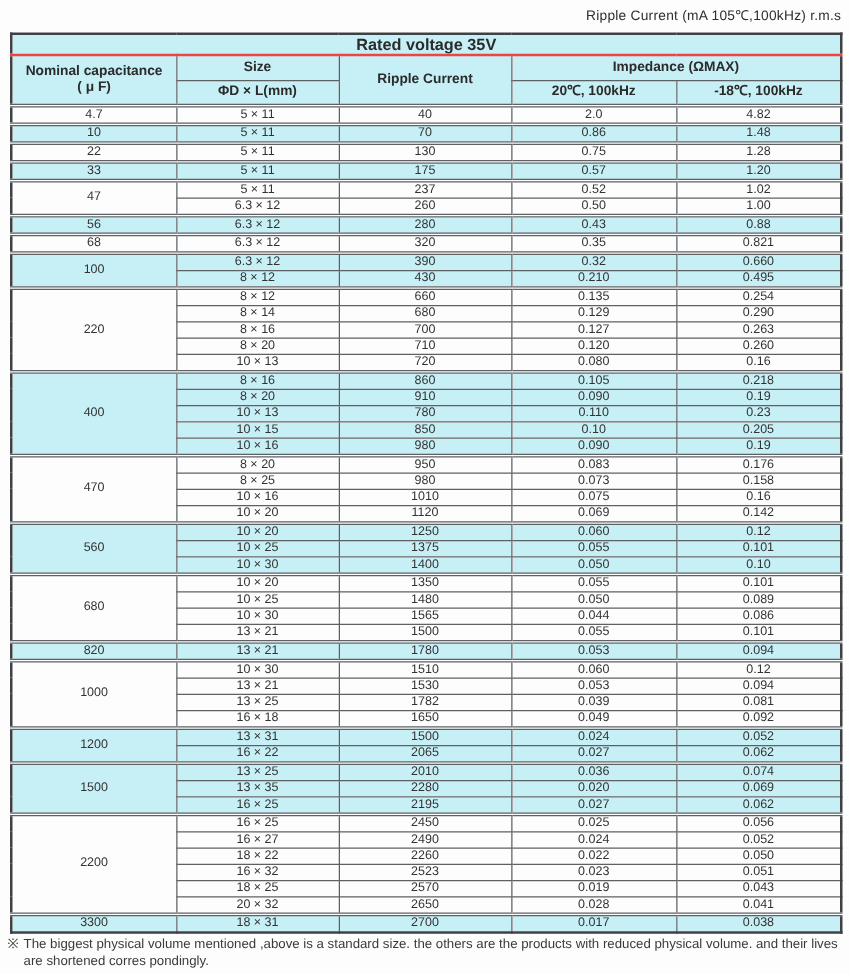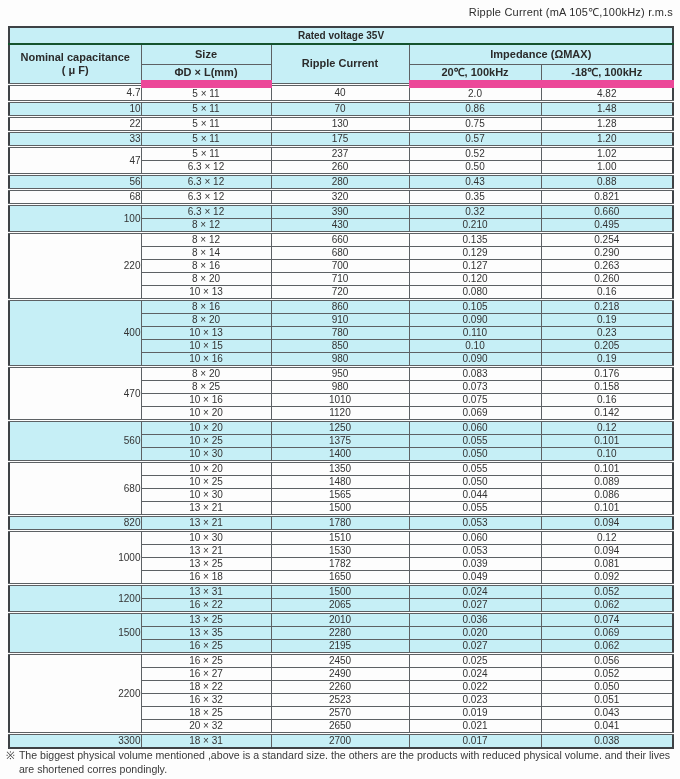--- a/index.html
+++ b/index.html
@@ -16,36 +16,36 @@
     border-collapse:collapse; table-layout:fixed;
     border:2px solid #3e4245;
   }
   .spec th, .spec td {
     border:1px solid #5d6164;
     text-align:center; vertical-align:middle;
     color:#333; overflow:hidden; white-space:nowrap;
   }
   .title-row th {
     background:var(--hl,#c6eff6);
-    font-size:10px; font-weight:bold; color:#2b2b2b;
-    height:17px; border-bottom:2px solid #14532d;
+    font-size:13px; font-weight:bold; color:#2b2b2b;
+    height:17px; border-bottom:2px solid #ef4444;
   }
   .head-row th {
     background:var(--hl,#c6eff6);
     font-size:11px; font-weight:bold; color:#2b2b2b;
     height:20px; line-height:1.15;
   }
-  .head-row.last th { border-bottom:8px solid #ec4899; }
+  .head-row.last th { border-bottom:2px solid #ec4899; }
   .spec td {
     font-size:10px; height:12px; line-height:12px;
     background:#fdfdfd;
   }
   tr.shade td { background:var(--hl,#c6eff6); }
   tr.group-start td { border-top:3px double #5d6164; }
-  td.cap { font-size:10px;text-align:right; }
+  td.cap { font-size:10px; }
 
   .footnote {
     position:absolute; top:748px; left:6px; width:670px;
     display:flex; font-size:10.6px; color:#3a3a3a; line-height:1.35;
   }
   .footnote .marker { flex:0 0 auto; margin-right:4px; }
 </style>
 </head>
 <body>
 
@@ -371,21 +371,21 @@
         </tr>
         <tr>
           <td>18 × 25</td>
           <td>2570</td>
           <td>0.019</td>
           <td>0.043</td>
         </tr>
         <tr>
           <td>20 × 32</td>
           <td>2650</td>
-          <td>0.021</td>
+          <td>0.028</td>
           <td>0.041</td>
         </tr>
         <tr class="group-start shade">
           <td rowspan="1" class="cap">3300</td>
           <td>18 × 31</td>
           <td>2700</td>
           <td>0.017</td>
           <td>0.038</td>
         </tr>
       </tbody>

